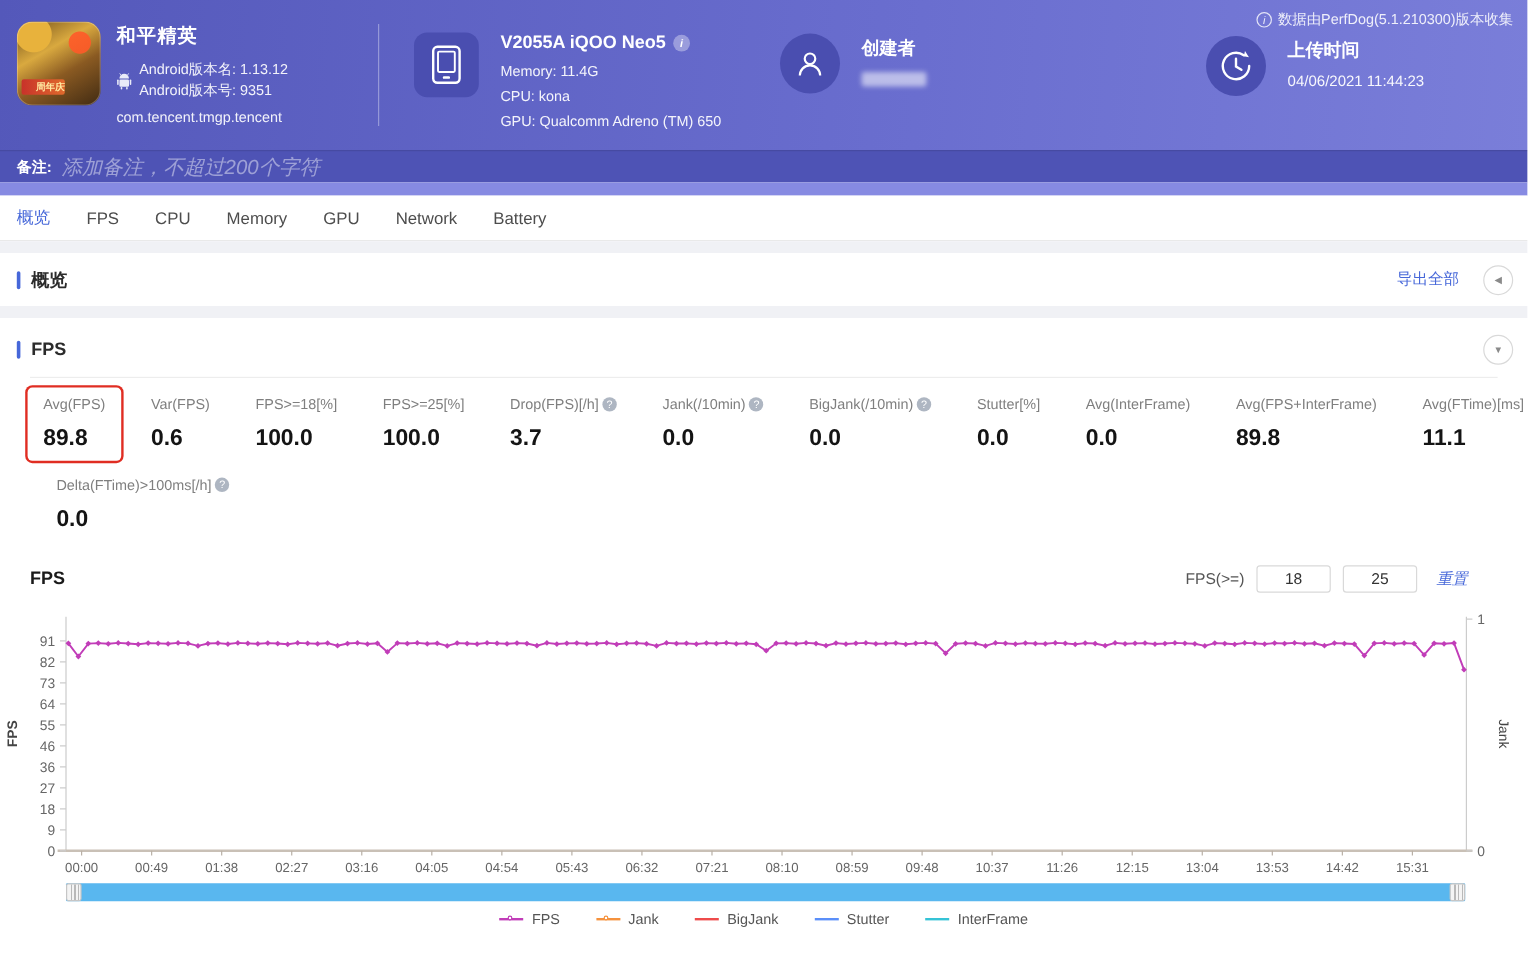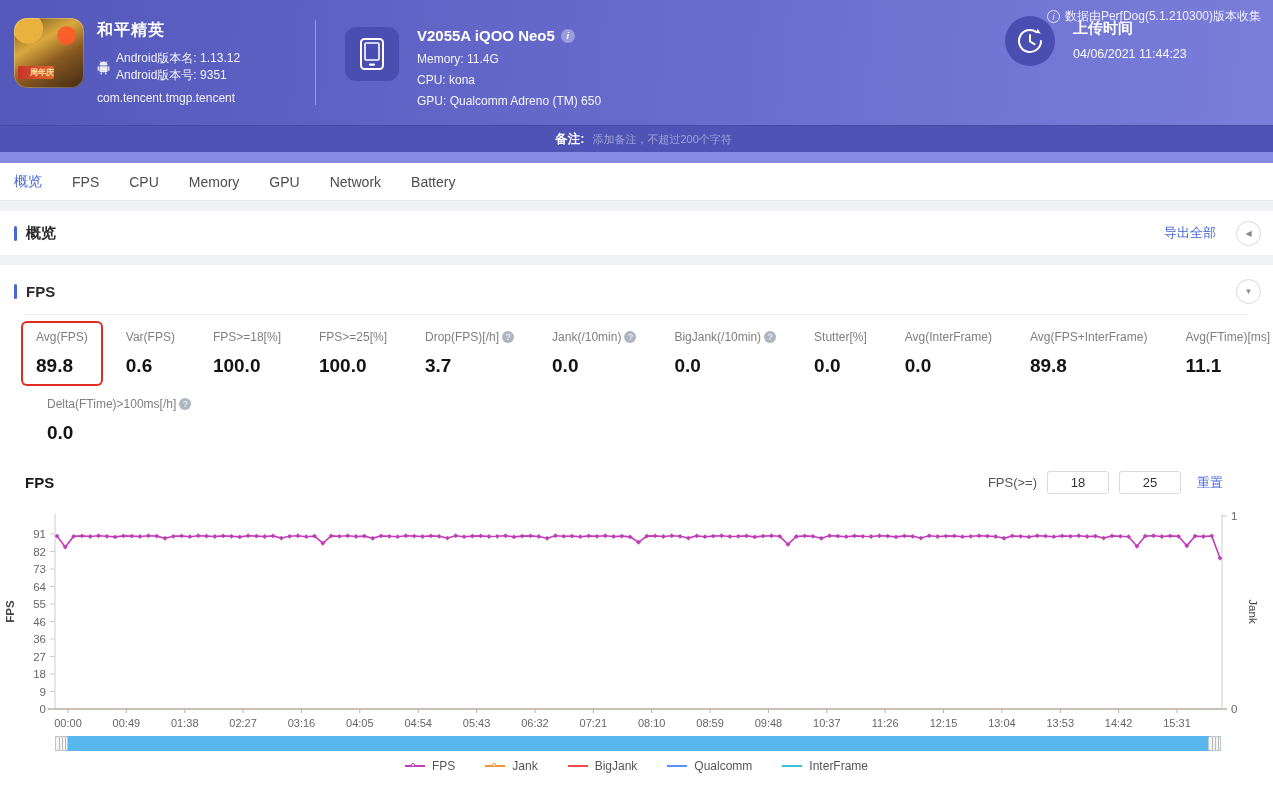--- a/index.html
+++ b/index.html
@@ -36,23 +36,23 @@
   .dcol { margin-left:18px; }
   .dname { font-size:15px; font-weight:bold; display:flex; align-items:center; gap:6px; margin-top:0px; }
   .dname .i-circ { background:rgba(255,255,255,.35); border:none; width:14px; height:14px; line-height:14px; }
   .dlines { font-size:12px; line-height:21px; margin-top:5px; color:rgba(255,255,255,.93); }
   .mlabel { font-size:15px; font-weight:bold; margin-top:3px; }
   .mval { font-size:12.5px; margin-top:9px; color:rgba(255,255,255,.95); }
   .blur-chip { width:54px; height:12px; margin-top:10px; border-radius:2px;
     background:rgba(255,255,255,.55); filter:blur(2px); }
   
   .note { height:27px; background:#4e53b5; border-top:1px solid rgba(0,0,0,.1);
-    display:flex; align-items:center; padding-left:14px; color:#fff;justify-content:center; }
+    display:flex; align-items:center; padding-left:14px; color:#fff; }
   .note b { font-size:12.5px; }
-  .note span { font-size:11px; color:rgba(255,255,255,.45); margin-left:8px; }
+  .note span { font-size:17px; color:rgba(255,255,255,.45); margin-left:8px;font-style:italic; }
   .strip { height:11px; background:#868ae2; }
 
   
   .tabbar { height:38px; background:#fff; border-bottom:1px solid #e9e9e9;
     display:flex; align-items:center; padding-left:14px; }
   .tab { font-size:14px; color:#4d4d4d; margin-right:30px; cursor:pointer; }
   .tab.active { color:#4667d9; }
   .gap { height:10px; background:#f0f1f5; }
 
   
@@ -79,21 +79,21 @@
     color:#fff; font-size:9px; line-height:12px; text-align:center; cursor:pointer; }
   .qmark::after { content:"?"; }
   .stats2 { padding:6px 0 0 34px; }
 
   
   .chart-hdr { display:flex; align-items:center; justify-content:space-between; padding:20px 50px 0 25px; }
   .chart-hdr b { font-size:15px; color:#1a1a1a; }
   .fps-ctl { display:flex; align-items:center; gap:10px; font-size:13px; color:#555; }
   .fps-ctl input { width:62px; height:23px; border:1px solid #d9d9d9; border-radius:3px;
     text-align:center; font-size:13px; color:#333; font-family:inherit; }
-  .fps-ctl .linkblue { margin-left:6px; }
+  .fps-ctl .linkblue { margin-left:6px;font-style:italic; }
 
   .banner { margin:9px 0 0 55px; width:1167px; height:21px; background:#ea5c6c;
     color:#fff; font-size:13px; text-align:center; line-height:21px; }
 
   .chartwrap { position:relative; width:1273px; height:240px; margin-top:0px; }
   .slider { position:relative; margin:2px 0 0 55px; width:1166px; height:15px; background:#59b7ef; border-radius:1px; }
   .handle { position:absolute; top:0; width:13px; height:15px; background:#f4f4f4;
     border:1px solid #c6c6c6; border-radius:2px; cursor:ew-resize;
     background-image:linear-gradient(90deg,transparent 3px,#b9b9b9 3px,#b9b9b9 4px,transparent 4px,transparent 6px,#b9b9b9 6px,#b9b9b9 7px,transparent 7px,transparent 9px,#b9b9b9 9px,#b9b9b9 10px,transparent 10px); }
   .handle.l { left:0; } .handle.r { right:0; }
@@ -155,23 +155,35 @@
         <span class="i-circ" style="font-size:9px;">i</span>
       </div>
       <div class="dlines">
         <div>Memory: 11.4G</div>
         <div>CPU: kona</div>
         <div>GPU: Qualcomm Adreno (TM) 650</div>
       </div>
     </div>
   </div>
 
-
-
-  <div class="hblk" style="left:1005px; top:16px;">
+  <div class="hblk" style="left:650px; top:28px;">
+    <div class="rnd-icon">
+      <svg width="26" height="26" viewBox="0 0 26 26">
+        <circle cx="13" cy="9" r="4.4" fill="none" stroke="#fff" stroke-width="1.8"></circle>
+        <path d="M4.5 23 a8.5 8.5 0 0 1 17 0" fill="none" stroke="#fff" stroke-width="1.8"></path>
+      </svg>
+    </div>
+    <div class="dcol">
+      <div class="mlabel">创建者</div>
+      <div class="blur-chip"></div>
+    </div>
+  </div>
+
+
+  <div class="hblk" style="left:1005px; top:30px;">
     <div class="rnd-icon">
       <svg width="28" height="28" viewBox="0 0 28 28">
         <path d="M25 14 a11 11 0 1 1 -4.5 -8.9" fill="none" stroke="#fff" stroke-width="2" stroke-linecap="round"></path>
         <path d="M21.5 1.5 l-1 4.3 4.3 1z" fill="#fff"></path>
         <path d="M14 8 v6.5 l4.5 2.7" fill="none" stroke="#fff" stroke-width="2" stroke-linecap="round"></path>
       </svg>
     </div>
     <div class="dcol">
       <div class="mlabel">上传时间</div>
       <div class="mval">04/06/2021 11:44:23</div>
@@ -545,20 +557,20 @@
           <span class="leg-dot" style="border-color: rgb(245, 146, 62);"></span>
         </span>
         <span>Jank</span>
       </div>
       <div class="leg-item">
         <span class="leg-line" style="background: rgb(238, 75, 75);"></span>
         <span>BigJank</span>
       </div>
       <div class="leg-item">
         <span class="leg-line" style="background: rgb(91, 143, 249);"></span>
-        <span>Qualcomm</span>
+        <span>Stutter</span>
       </div>
       <div class="leg-item">
         <span class="leg-line" style="background: rgb(53, 195, 214);"></span>
         <span>InterFrame</span>
       </div>
     </div>
 </div>
 
 </body></html>

